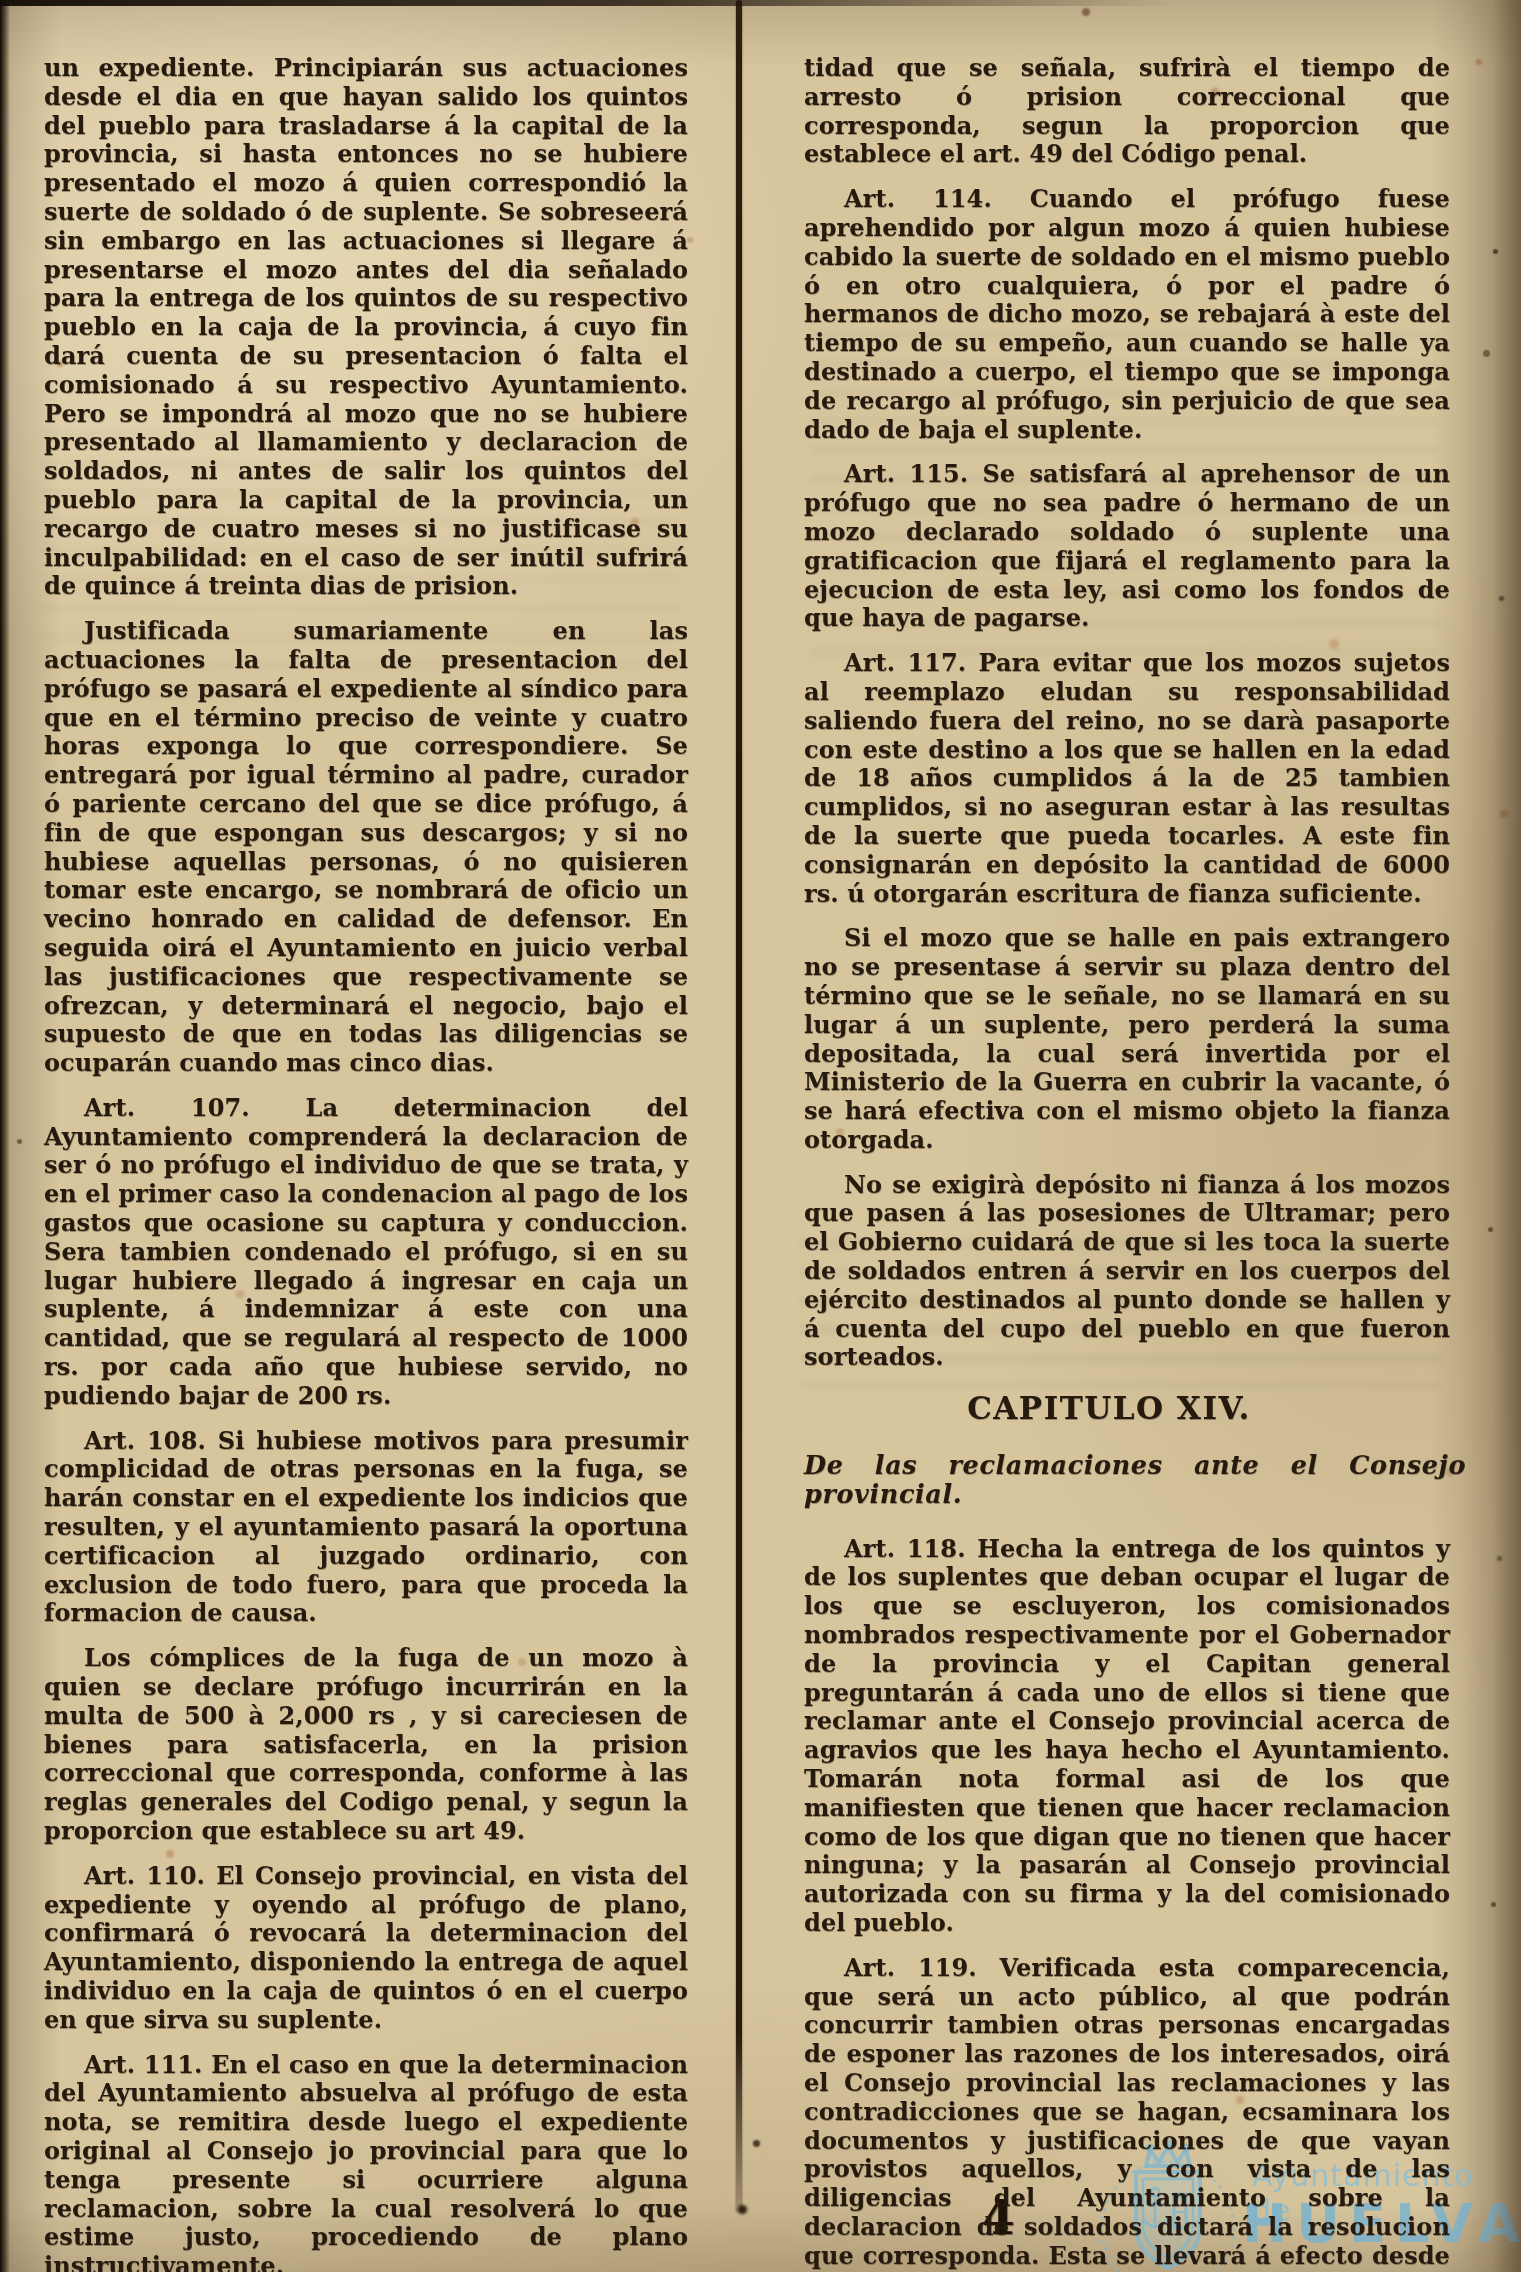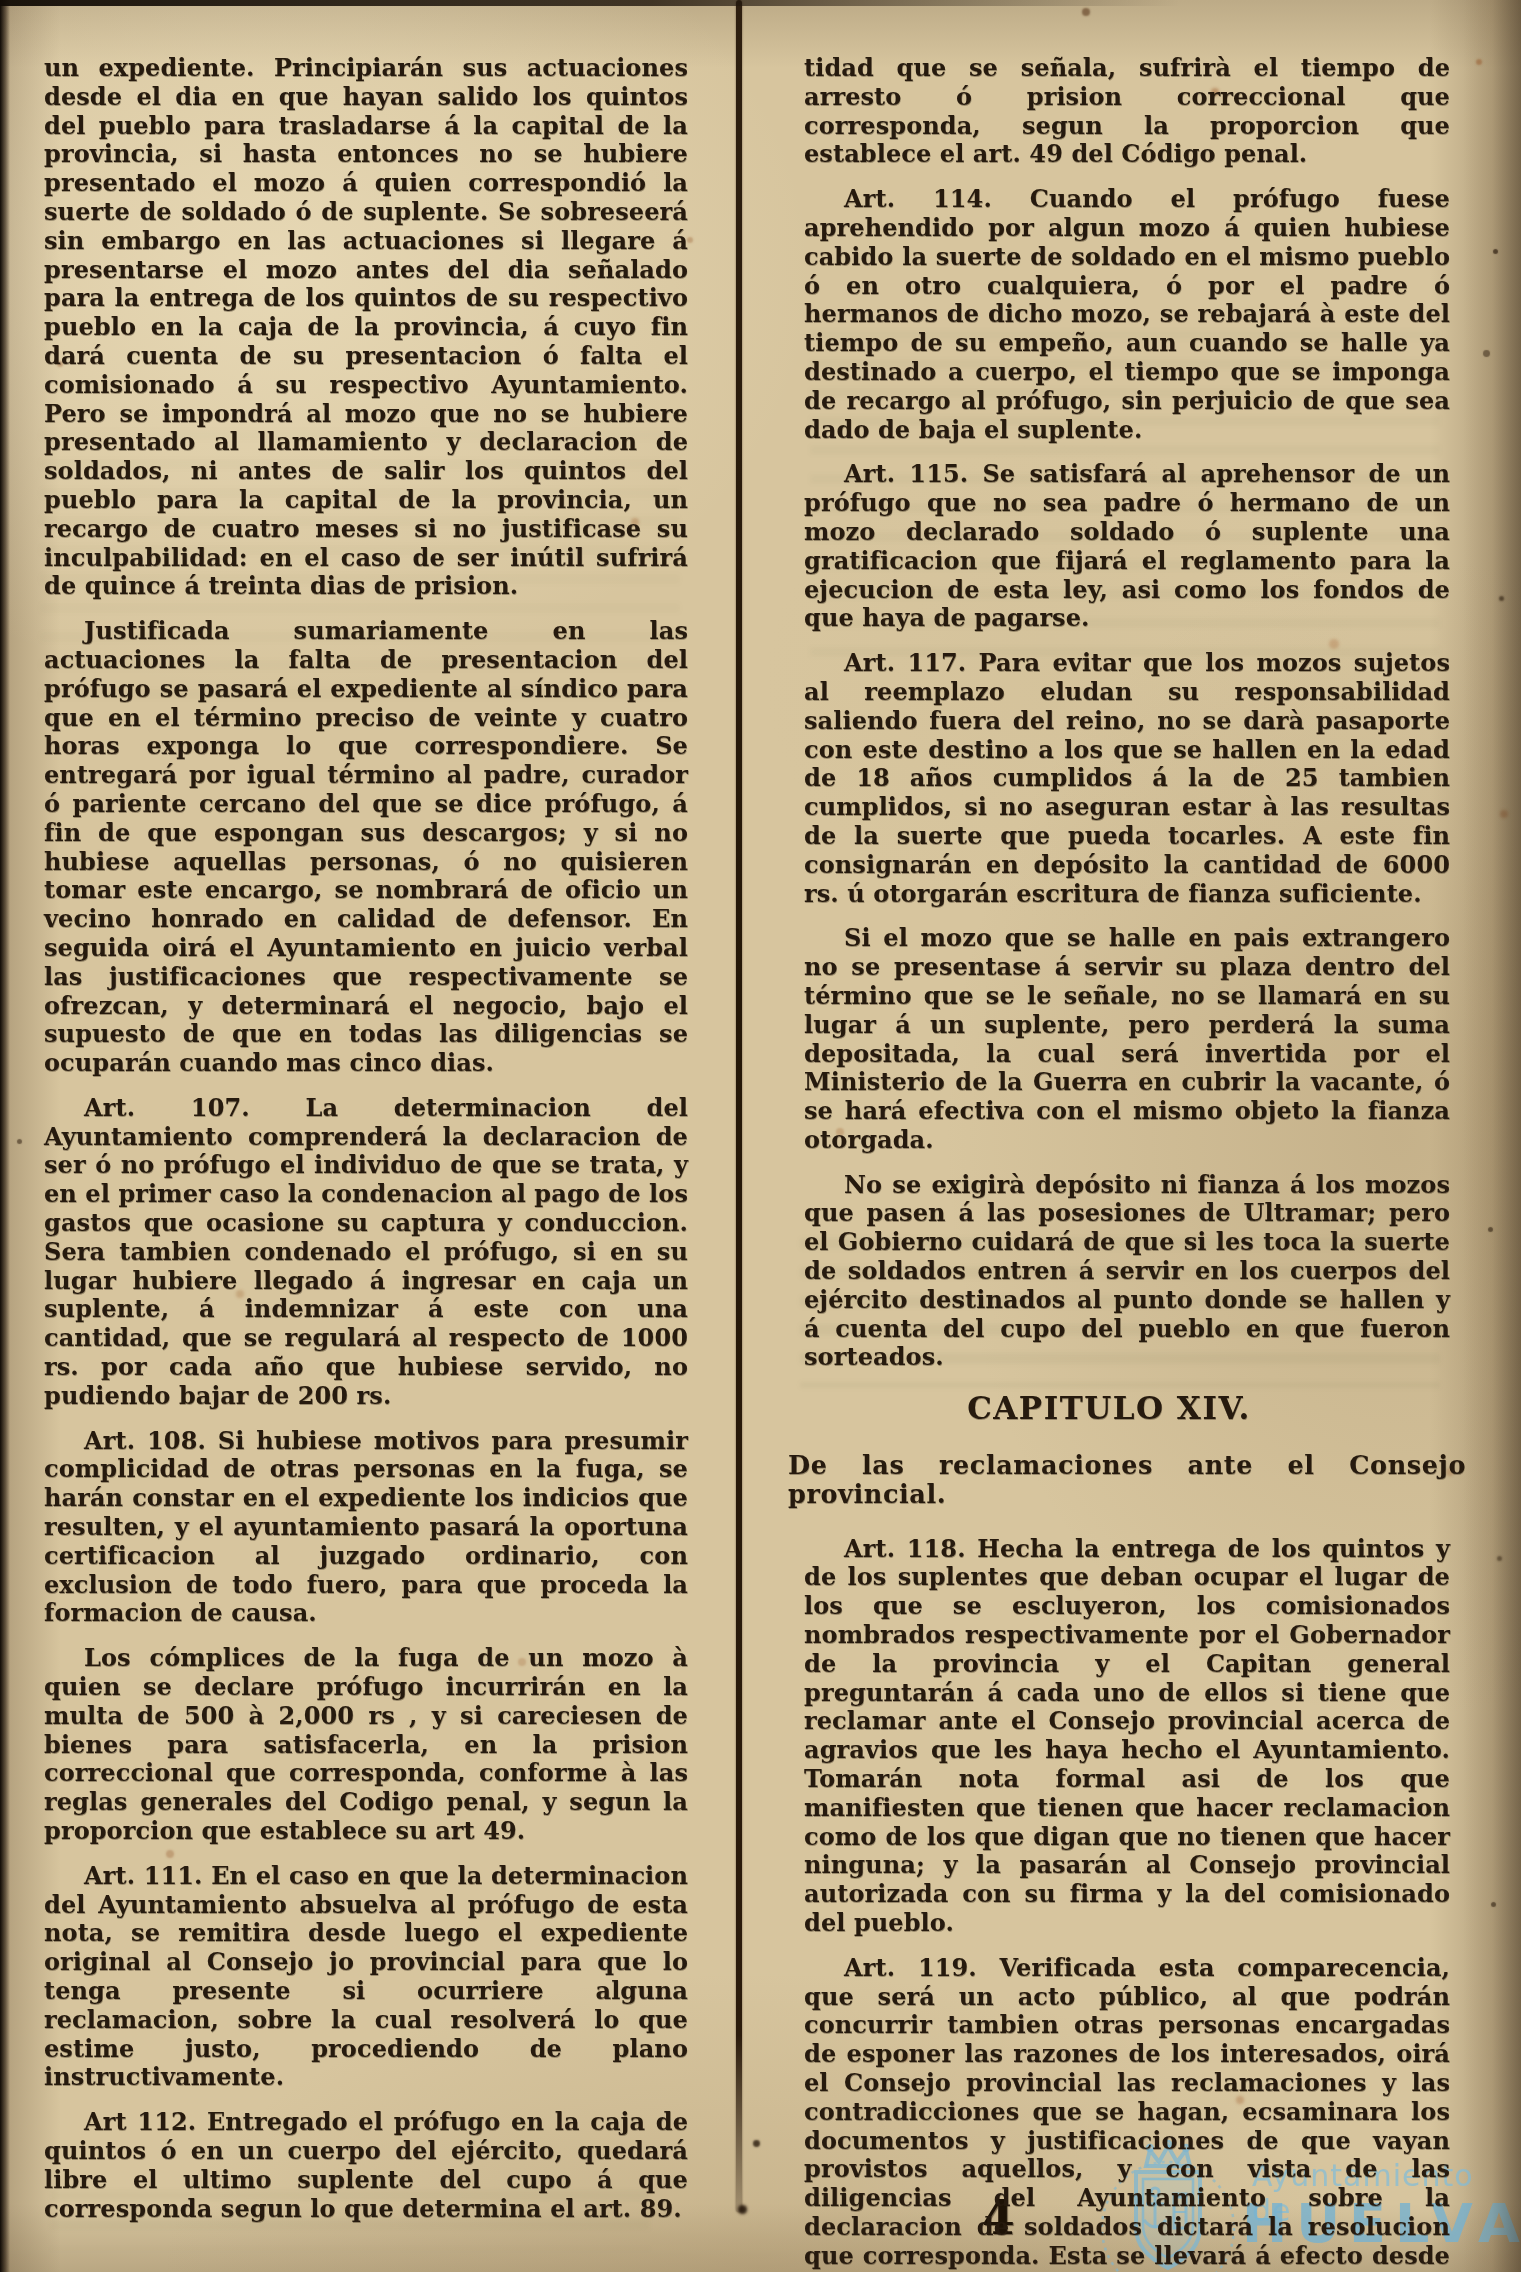--- a/index.html
+++ b/index.html
@@ -29,21 +29,21 @@
   
   .col{position:absolute;top:38px;color:#261a0e;font-size:24px;line-height:28.8px;
     font-weight:700;text-align:justify;letter-spacing:.1px;
     text-shadow:.4px .6px .6px rgba(35,22,10,.35);}
   .col-left{left:28px;width:676px;}
   .col-right{left:788px;width:678px;}
   .para{margin:16px;}
   .para.indent{text-indent:40px;}
   .chapter-heading{margin:22px 36px 28px 0;text-align:center;font-size:31px;letter-spacing:1.5px;
     font-weight:700;text-indent:0;}
-  .chapter-subtitle{margin:0 0 26px 0;font-size:25.5px;font-weight:700;
+  .chapter-subtitle{margin:0 0 26px 16px;font-style:italic;font-size:25.5px;font-weight:700;
     text-align:justify;text-align-last:justify;text-indent:0;letter-spacing:.6px;word-spacing:6px;}
   
   .page-number{position:absolute;left:982px;top:2190px;font-size:47px;font-weight:700;
     color:#1d1206;text-shadow:1px 1px 1px rgba(30,18,6,.5);}
   
   .watermark{position:absolute;left:1088px;top:2126px;width:420px;height:146px;z-index:0;}
   .wm-line1{position:absolute;left:164px;top:32px;font-family:"DejaVu Sans", sans-serif;
     font-size:30px;color:rgba(132,188,214,.75);letter-spacing:1px;}
   .wm-line2{position:absolute;left:154px;top:66px;font-family:"DejaVu Sans", sans-serif;
     font-size:54px;font-weight:700;color:rgba(117,178,207,.8);letter-spacing:9px;}
@@ -135,20 +135,21 @@
   <div class="ghost g4"></div>
 
   <div class="cols-layer">
 
     <div class="col col-left">
       <p class="para">un expediente. Principiarán sus actuaciones desde el dia en que hayan salido los quintos del pueblo para trasladarse á la capital de la provincia, si hasta entonces no se hubiere presentado el mozo á quien correspondió la suerte de soldado ó de suplente. Se sobreseerá sin embargo en las actuaciones si llegare á presentarse el mozo antes del dia señalado para la entrega de los quintos de su respectivo pueblo en la caja de la provincia, á cuyo fin dará cuenta de su presentacion ó falta el comisionado á su respectivo Ayuntamiento. Pero se impondrá al mozo que no se hubiere presentado al llamamiento y declaracion de soldados, ni antes de salir los quintos del pueblo para la capital de la provincia, un recargo de cuatro meses si no justificase su inculpabilidad: en el caso de ser inútil sufrirá de quince á treinta dias de prision.</p>
       <p class="para indent">Justificada sumariamente en las actuaciones la falta de presentacion del prófugo se pasará el expediente al síndico para que en el término preciso de veinte y cuatro horas exponga lo que correspondiere. Se entregará por igual término al padre, curador ó pariente cercano del que se dice prófugo, á fin de que espongan sus descargos; y si no hubiese aquellas personas, ó no quisieren tomar este encargo, se nombrará de oficio un vecino honrado en calidad de defensor. En seguida oirá el Ayuntamiento en juicio verbal las justificaciones que respectivamente se ofrezcan, y determinará el negocio, bajo el supuesto de que en todas las diligencias se ocuparán cuando mas cinco dias.</p>
       <p class="para indent">Art. 107. La determinacion del Ayuntamiento comprenderá la declaracion de ser ó no prófugo el individuo de que se trata, y en el primer caso la condenacion al pago de los gastos que ocasione su captura y conduccion. Sera tambien condenado el prófugo, si en su lugar hubiere llegado á ingresar en caja un suplente, á indemnizar á este con una cantidad, que se regulará al respecto de 1000 rs. por cada año que hubiese servido, no pudiendo bajar de 200 rs.</p>
       <p class="para indent">Art. 108. Si hubiese motivos para presumir complicidad de otras personas en la fuga, se harán constar en el expediente los indicios que resulten, y el ayuntamiento pasará la oportuna certificacion al juzgado ordinario, con exclusion de todo fuero, para que proceda la formacion de causa.</p>
       <p class="para indent">Los cómplices de la fuga de un mozo à quien se declare prófugo incurrirán en la multa de 500 à 2,000 rs , y si careciesen de bienes para satisfacerla, en la prision correccional que corresponda, conforme à las reglas generales del Codigo penal, y segun la proporcion que establece su art 49.</p>
+      <p class="para indent">Art. 110. El Consejo provincial, en vista del expediente y oyendo al prófugo de plano, confirmará ó revocará la determinacion del Ayuntamiento, disponiendo la entrega de aquel individuo en la caja de quintos ó en el cuerpo en que sirva su suplente.</p>
       <p class="para indent">Art. 111. En el caso en que la determinacion del Ayuntamiento absuelva al prófugo de esta nota, se remitira desde luego el expediente original al Consejo jo provincial para que lo tenga presente si ocurriere alguna reclamacion, sobre la cual resolverá lo que estime justo, procediendo de plano instructivamente.</p>
       <p class="para indent">Art 112. Entregado el prófugo en la caja de quintos ó en un cuerpo del ejército, quedará libre el ultimo suplente del cupo á que corresponda segun lo que determina el art. 89.</p>
 
     </div>
 
     <div class="col col-right">
       <p class="para">tidad que se señala, sufrirà el tiempo de arresto ó prision correccional que corresponda, segun la proporcion que establece el art. 49 del Código penal.</p>
       <p class="para indent">Art. 114. Cuando el prófugo fuese aprehendido por algun mozo á quien hubiese cabido la suerte de soldado en el mismo pueblo ó en otro cualquiera, ó por el padre ó hermanos de dicho mozo, se rebajará à este del tiempo de su empeño, aun cuando se halle ya destinado a cuerpo, el tiempo que se imponga de recargo al prófugo, sin perjuicio de que sea dado de baja el suplente.</p>
       <p class="para indent">Art. 115. Se satisfará al aprehensor de un prófugo que no sea padre ó hermano de un mozo declarado soldado ó suplente una gratificacion que fijará el reglamento para la ejecucion de esta ley, asi como los fondos de que haya de pagarse.</p>
       <p class="para indent">Art. 117. Para evitar que los mozos sujetos al reemplazo eludan su responsabilidad saliendo fuera del reino, no se darà pasaporte con este destino a los que se hallen en la edad de 18 años cumplidos á la de 25 tambien cumplidos, si no aseguran estar à las resultas de la suerte que pueda tocarles. A este fin consignarán en depósito la cantidad de 6000 rs. ú otorgarán escritura de fianza suficiente.</p>

